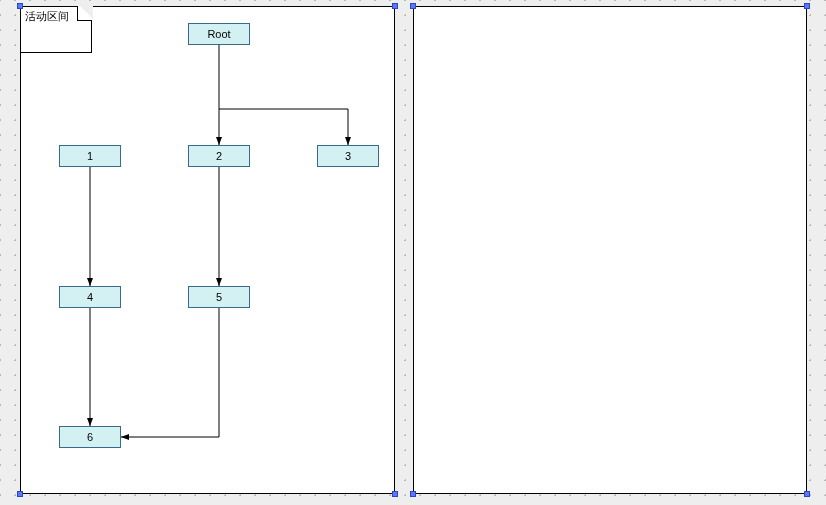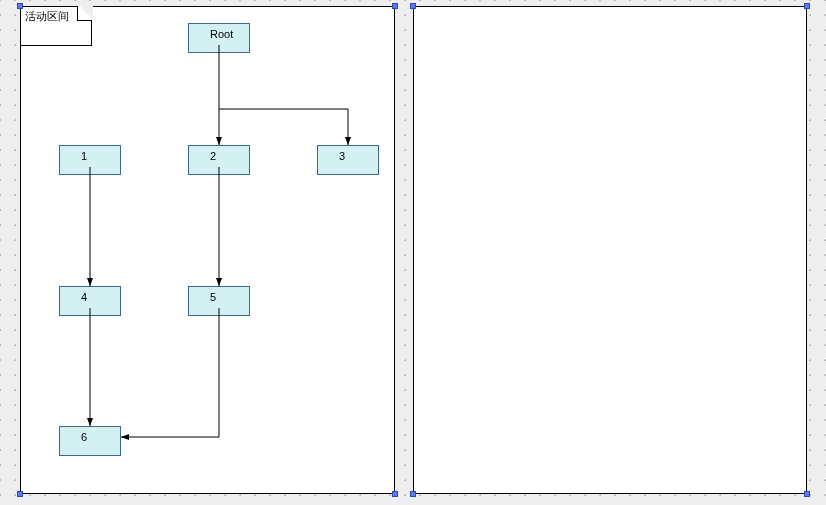--- a/index.html
+++ b/index.html
@@ -25,21 +25,21 @@
     border: 1px solid #000;
     box-sizing: border-box;
   }
   .panel-left  { left: 20px;  top: 6px; width: 375px; height: 488px; }
   .panel-right { left: 413px; top: 6px; width: 394px; height: 488px; }
 
   
   .tab {
     position: absolute;
     left: -1px; top: -1px;
-    width: 72px; height: 40px;
+    width: 72px; height: 47px;
     background: #ffffff;
     border: 1px solid #000;
     box-sizing: border-box;
     padding-left: 34px;
   }
   .tab-label {
     position: absolute;
     left: 4px; top: 2px;
     white-space: nowrap;
   }
@@ -70,28 +70,27 @@
     box-sizing: border-box;
   }
   .h-tl { left: -4px;  top: -4px; }
   .h-tr { right: -4px; top: -4px; }
   .h-bl { left: -4px;  bottom: -4px; }
   .h-br { right: -4px; bottom: -4px; }
 
   
   .node {
     position: absolute;
-    width: 62px; height: 30px;
+    width: 62px; height: 22px;
     background: #d3f0f3;
     border: 1px solid #3a6a8a;
     box-sizing: border-box;
-    text-align: left;
+    text-align: center;
     line-height: 20px;
     font-size: 11px;
-    padding-left: 21px;
   }
 
   svg.edges {
     position: absolute;
     left: 0; top: 0;
     width: 100%; height: 100%;
     pointer-events: none;
   }
 </style>
 </head>

